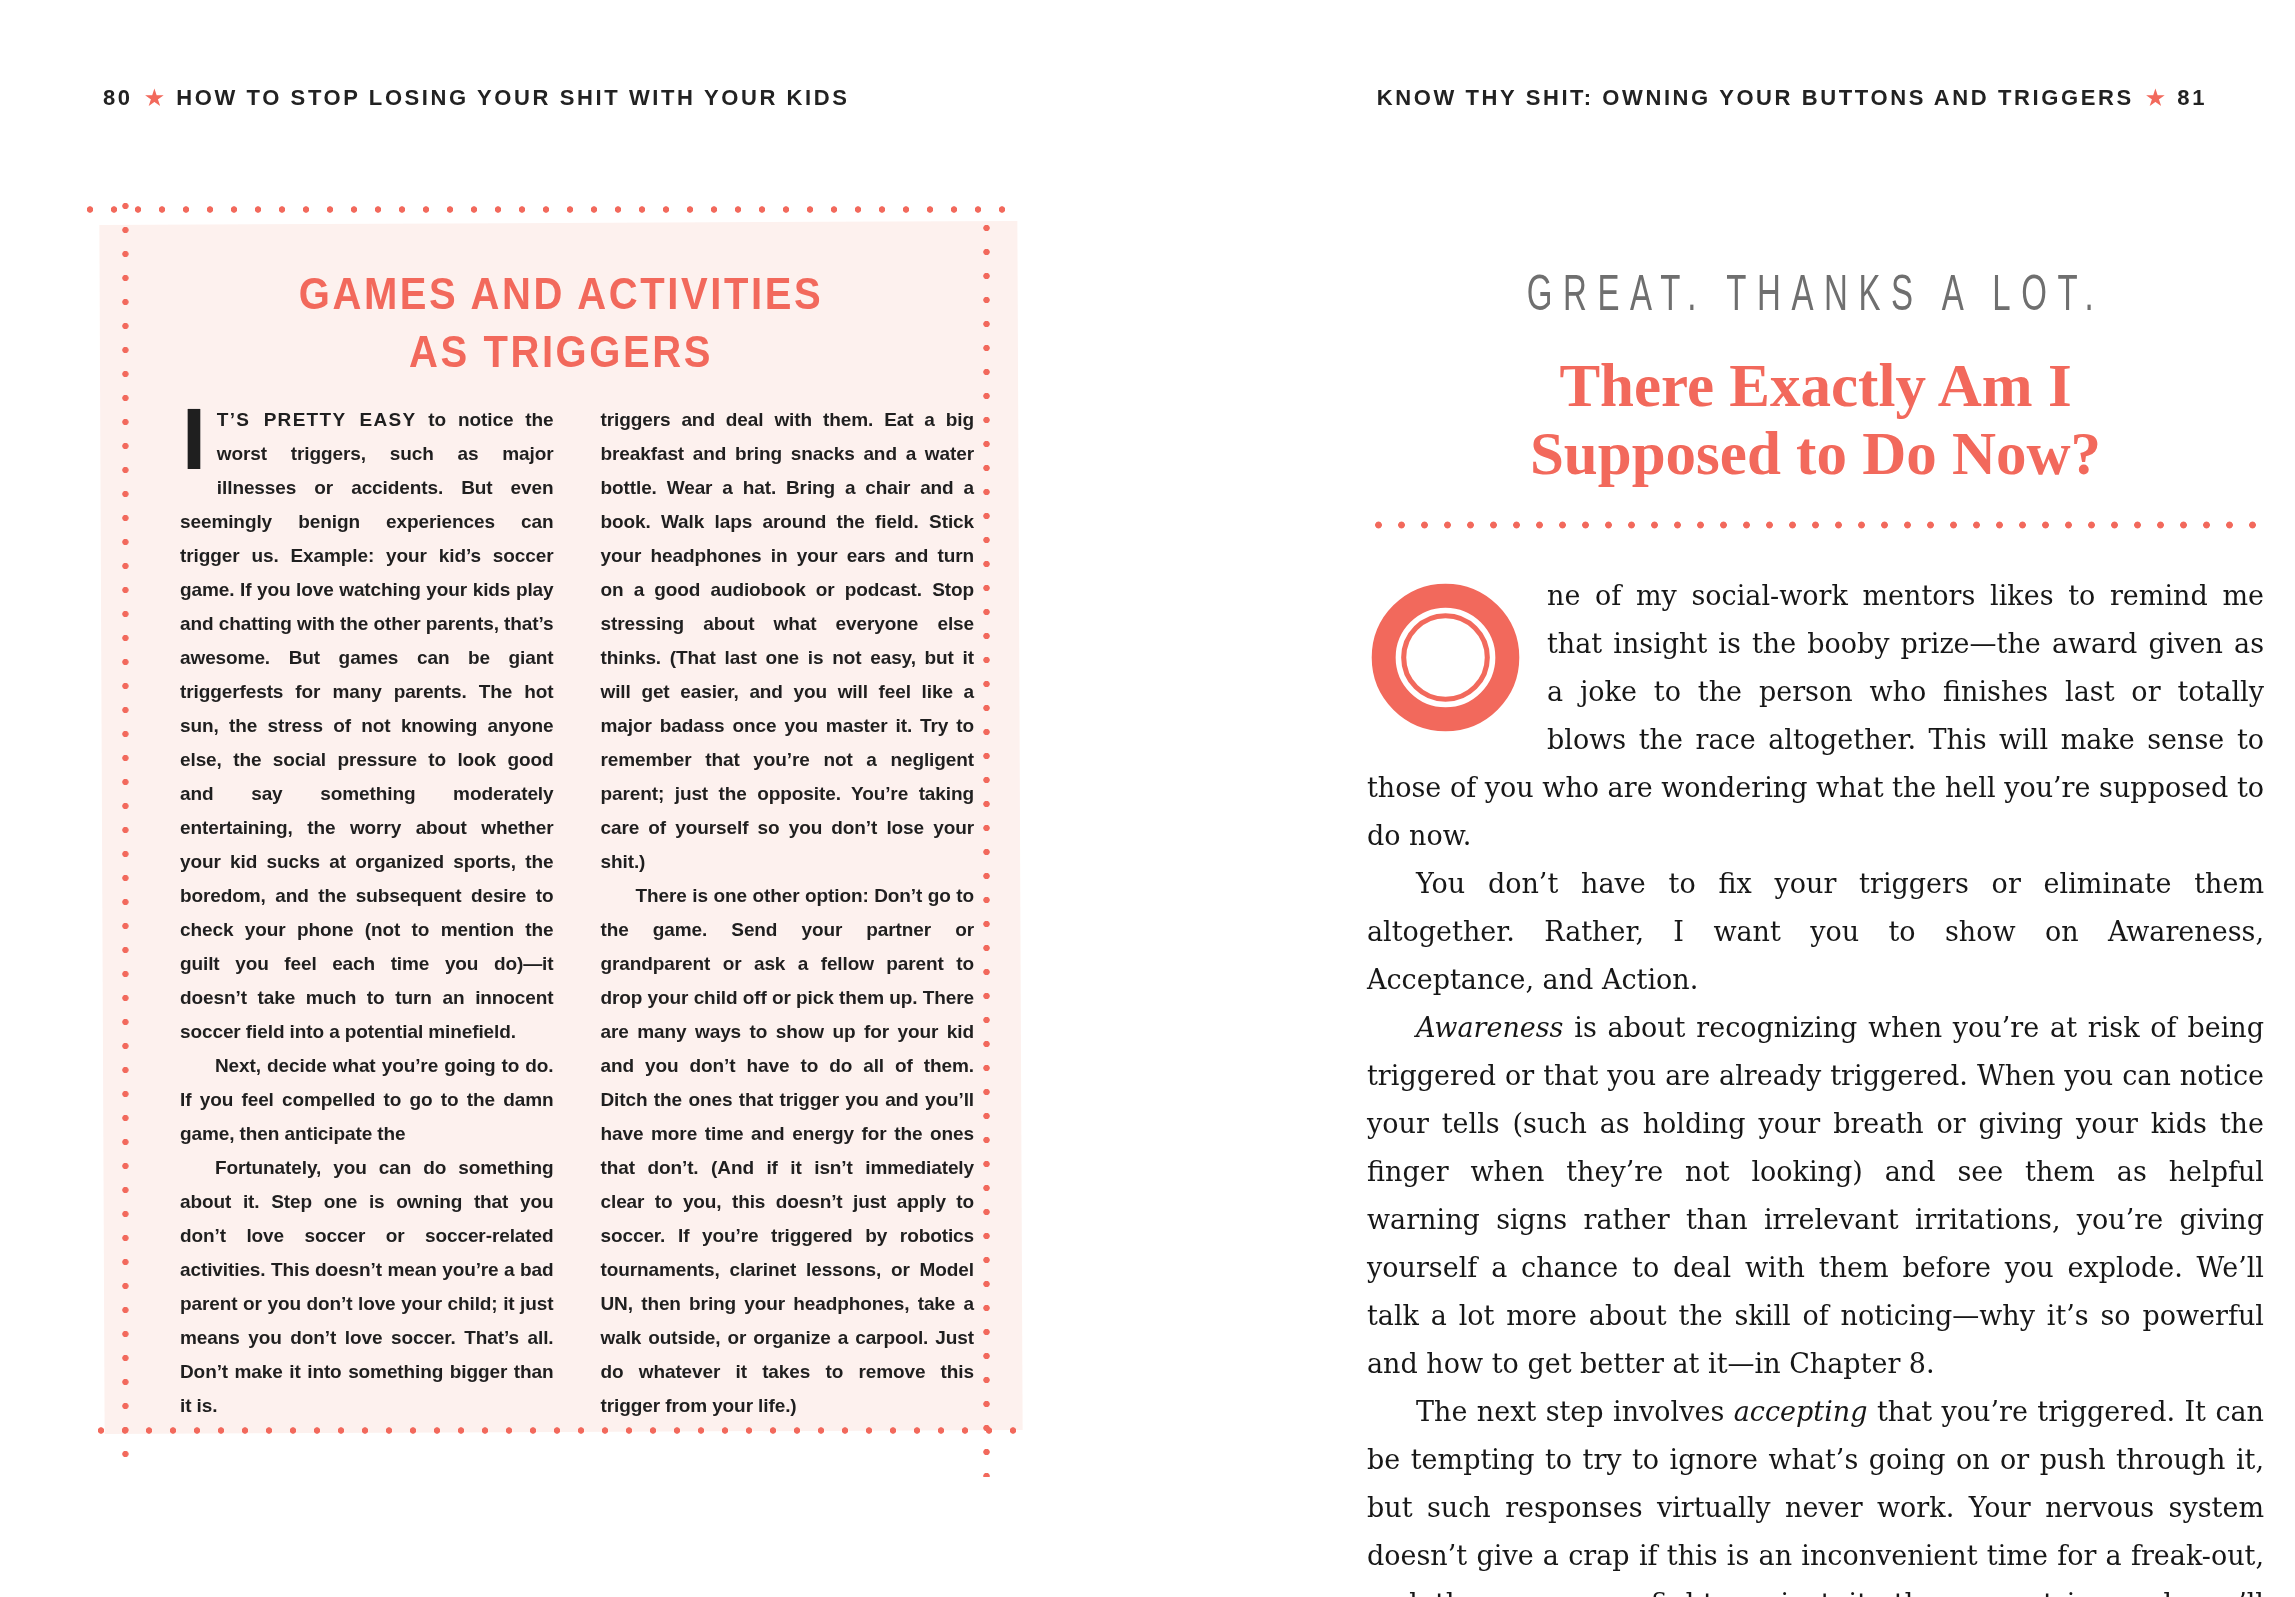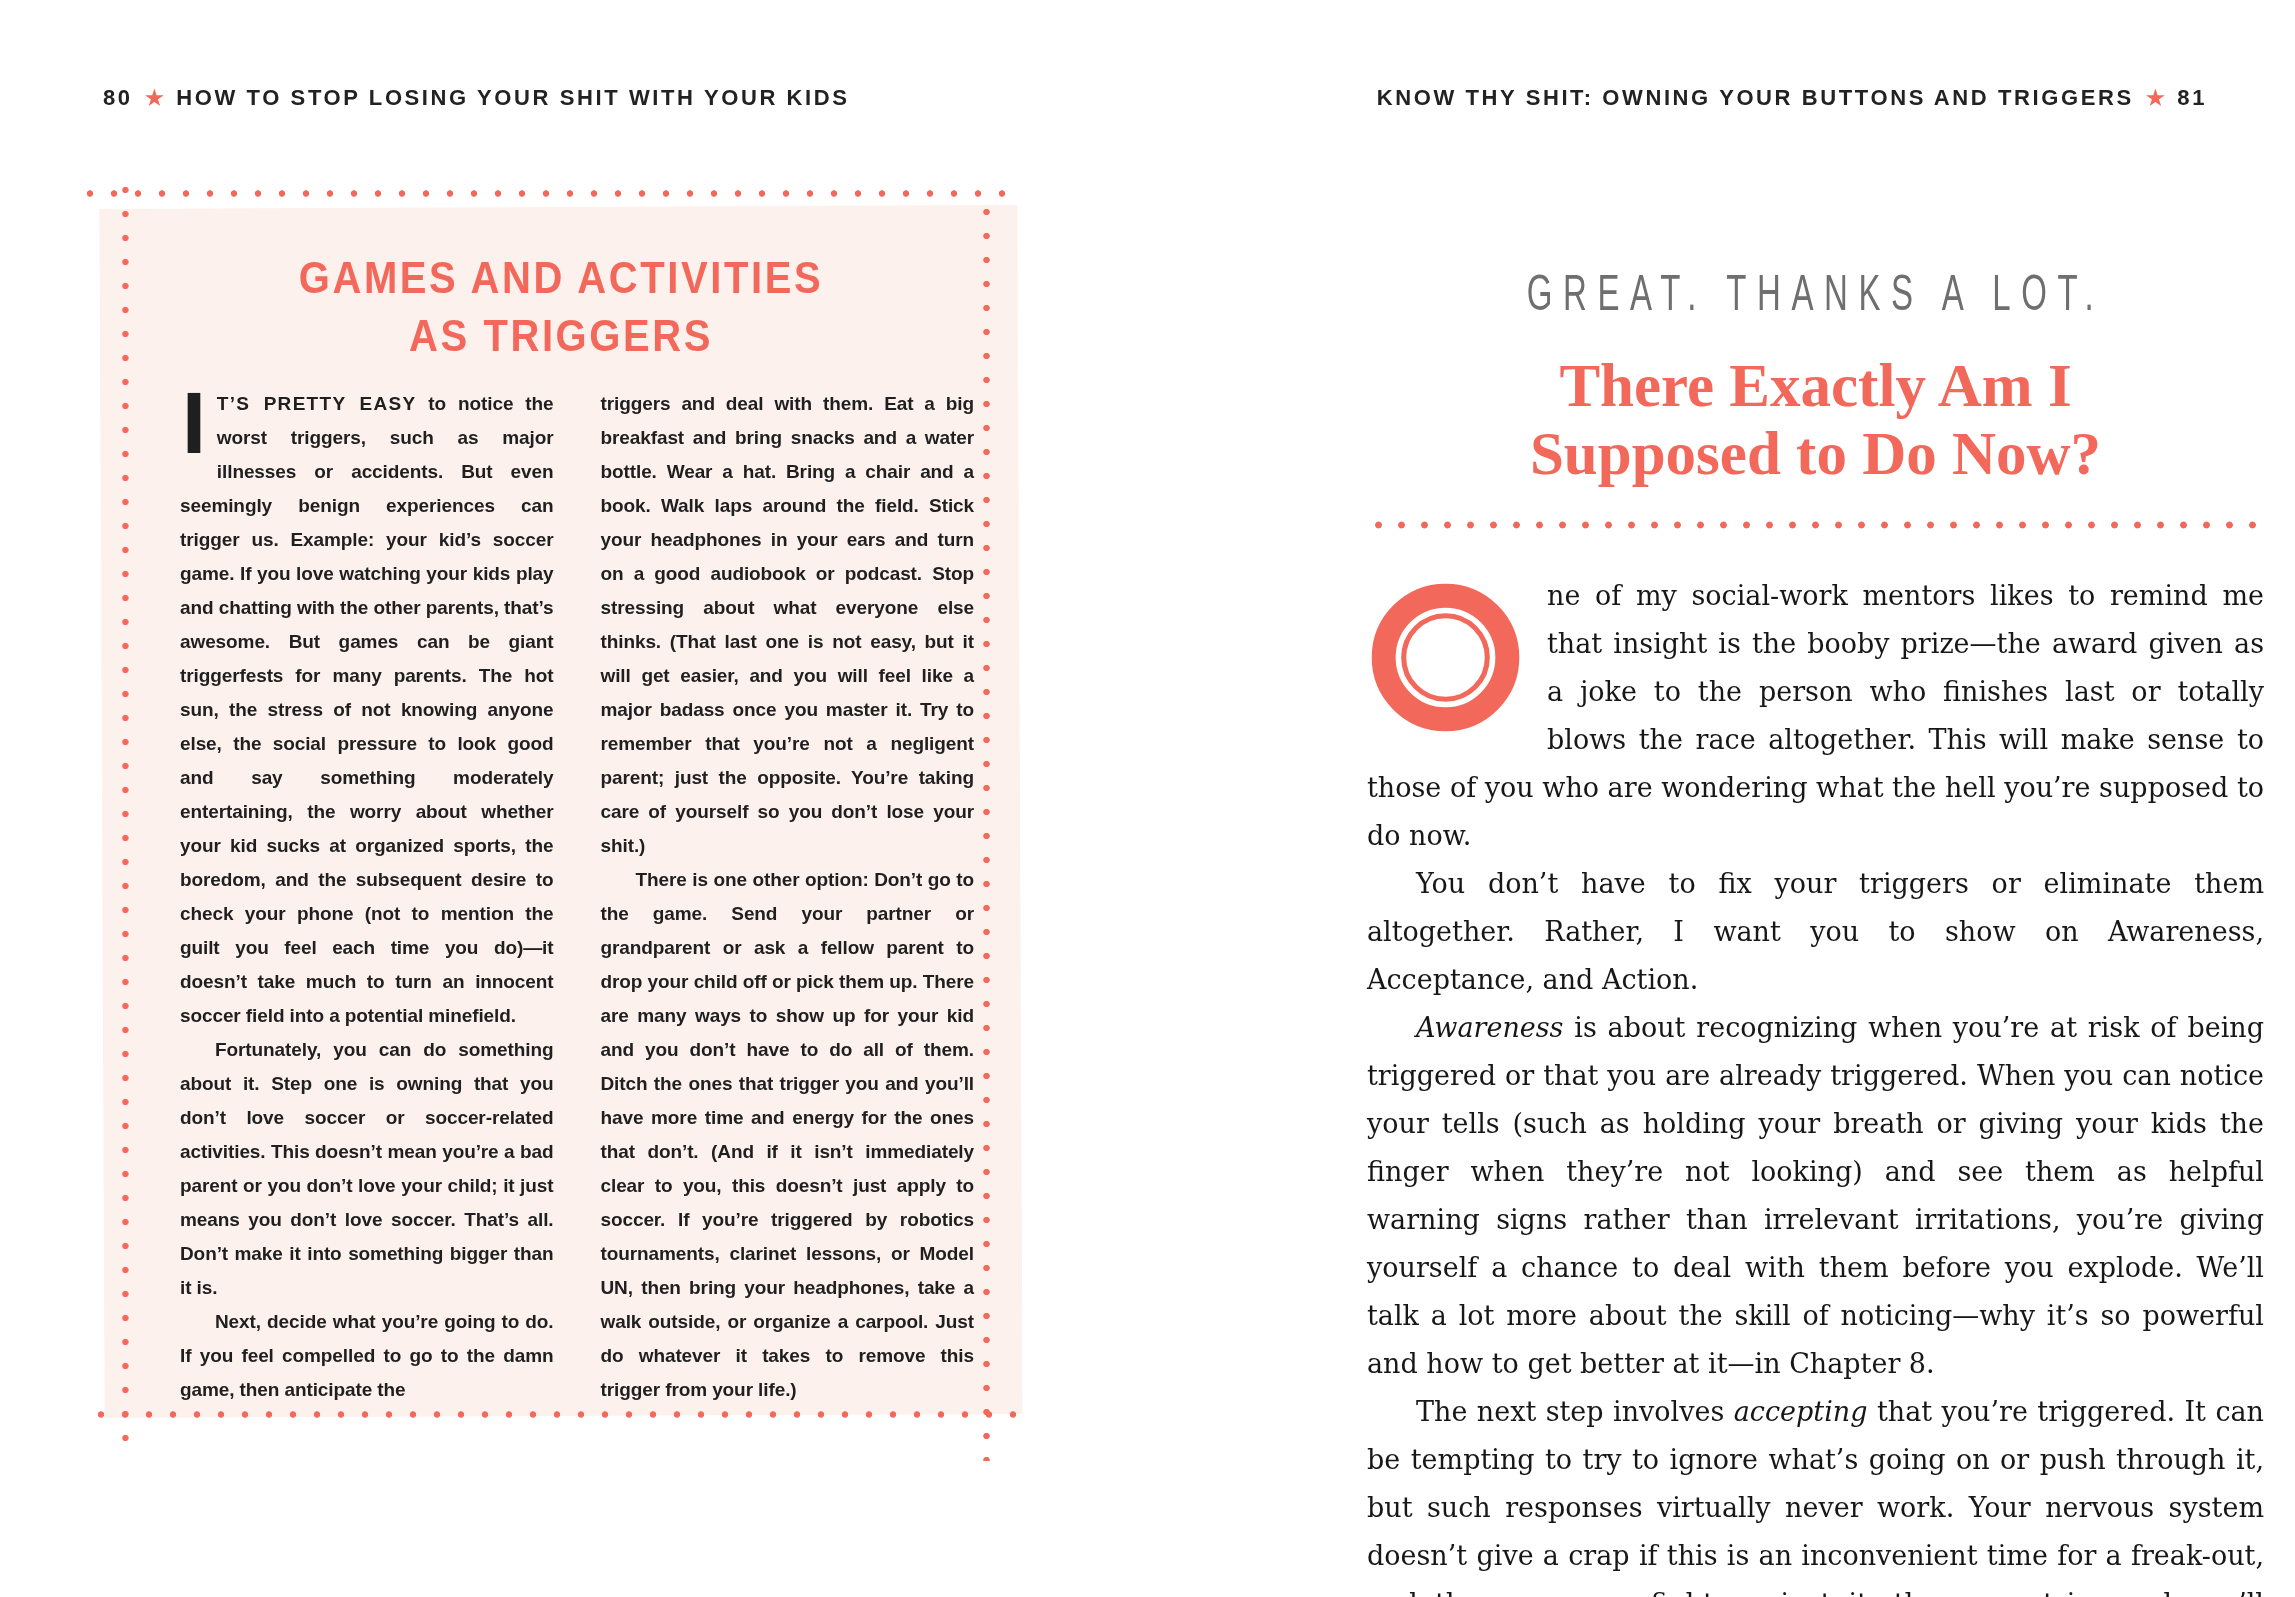--- a/index.html
+++ b/index.html
@@ -18,21 +18,21 @@
   
   .rh{
     position:absolute;top:85px;font-size:22px;font-weight:700;
     letter-spacing:2.6px;color:#222;white-space:nowrap;
   }
   .rh-left{left:103px;}
   .rh-right{right:88px;}
   .rh .star{color:var(--coral);font-size:21px;margin:0 12.4px;letter-spacing:0;}
 
   
-  .callout-box{position:absolute;left:102px;top:207px;width:918px;height:1209px;}
+  .callout-box{position:absolute;left:102px;top:223px;width:918px;height:1209px;}
   .box-bg{position:absolute;left:0;top:0;right:0;bottom:0;background:var(--box_bg);transform:rotate(-0.25deg);}
   .dots-h{position:absolute;height:8.8px;
     background-image:radial-gradient(circle,var(--coral) 2.8px,transparent 3.5px);
     background-size:24px 8.8px;background-repeat:repeat-x;}
   .dots-v{position:absolute;width:8.8px;
     background-image:radial-gradient(circle,var(--coral) 2.8px,transparent 3.5px);
     background-size:8.8px 24px;background-repeat:repeat-y;}
   .dots-top{left:-24px;top:-17.7px;width:929px;}
   .dots-bottom{left:-13.2px;top:1203px;width:932px;}
   .dots-left{left:18.5px;top:-29px;height:1271px;}
@@ -103,22 +103,22 @@
     <div class="box-inner">
       <h2 class="box-title">
         <span>GAMES AND ACTIVITIES</span><br>
         <span>AS TRIGGERS</span>
       </h2>
       <div class="box-cols">
         <div class="box-col">
           <p>
             <span class="dropbar-i">I</span><span class="lead-caps">T’S PRETTY EASY</span><span> to notice the worst triggers, such as major illnesses or accidents. But even seemingly benign experiences can trigger us. Example: your kid’s soccer game. If you love watching your kids play and chatting with the other parents, that’s awesome. But games can be giant triggerfests for many parents. The hot sun, the stress of not knowing anyone else, the social pressure to look good and say something moderately entertaining, the worry about whether your kid sucks at organized sports, the boredom, and the subsequent desire to check your phone (not to mention the guilt you feel each time you do)—it doesn’t take much to turn an innocent soccer field into a potential minefield.</span>
           </p>
+          <p class="indent">Next, decide what you’re going to do. If you feel compelled to go to the damn game, then anticipate the</p>
           <p class="indent">Fortunately, you can do something about it. Step one is owning that you don’t love soccer or soccer-related activities. This doesn’t mean you’re a bad parent or you don’t love your child; it just means you don’t love soccer. That’s all. Don’t make it into something bigger than it is.</p>
-          <p class="indent">Next, decide what you’re going to do. If you feel compelled to go to the damn game, then anticipate the</p>
         </div>
         <div class="box-col">
           <p>triggers and deal with them. Eat a big breakfast and bring snacks and a water bottle. Wear a hat. Bring a chair and a book. Walk laps around the field. Stick your headphones in your ears and turn on a good audiobook or podcast. Stop stressing about what everyone else thinks. (That last one is not easy, but it will get easier, and you will feel like a major badass once you master it. Try to remember that you’re not a negligent parent; just the opposite. You’re taking care of yourself so you don’t lose your shit.)</p>
           <p class="indent">There is one other option: Don’t go to the game. Send your partner or grandparent or ask a fellow parent to drop your child off or pick them up. There are many ways to show up for your kid and you don’t have to do all of them. Ditch the ones that trigger you and you’ll have more time and energy for the ones that don’t. (And if it isn’t immediately clear to you, this doesn’t just apply to soccer. If you’re triggered by robotics tournaments, clarinet lessons, or Model UN, then bring your headphones, take a walk outside, or organize a carpool. Just do whatever it takes to remove this trigger from your life.)</p>
         </div>
       </div>
     </div>
   </section>
 
   <section class="main-col">

